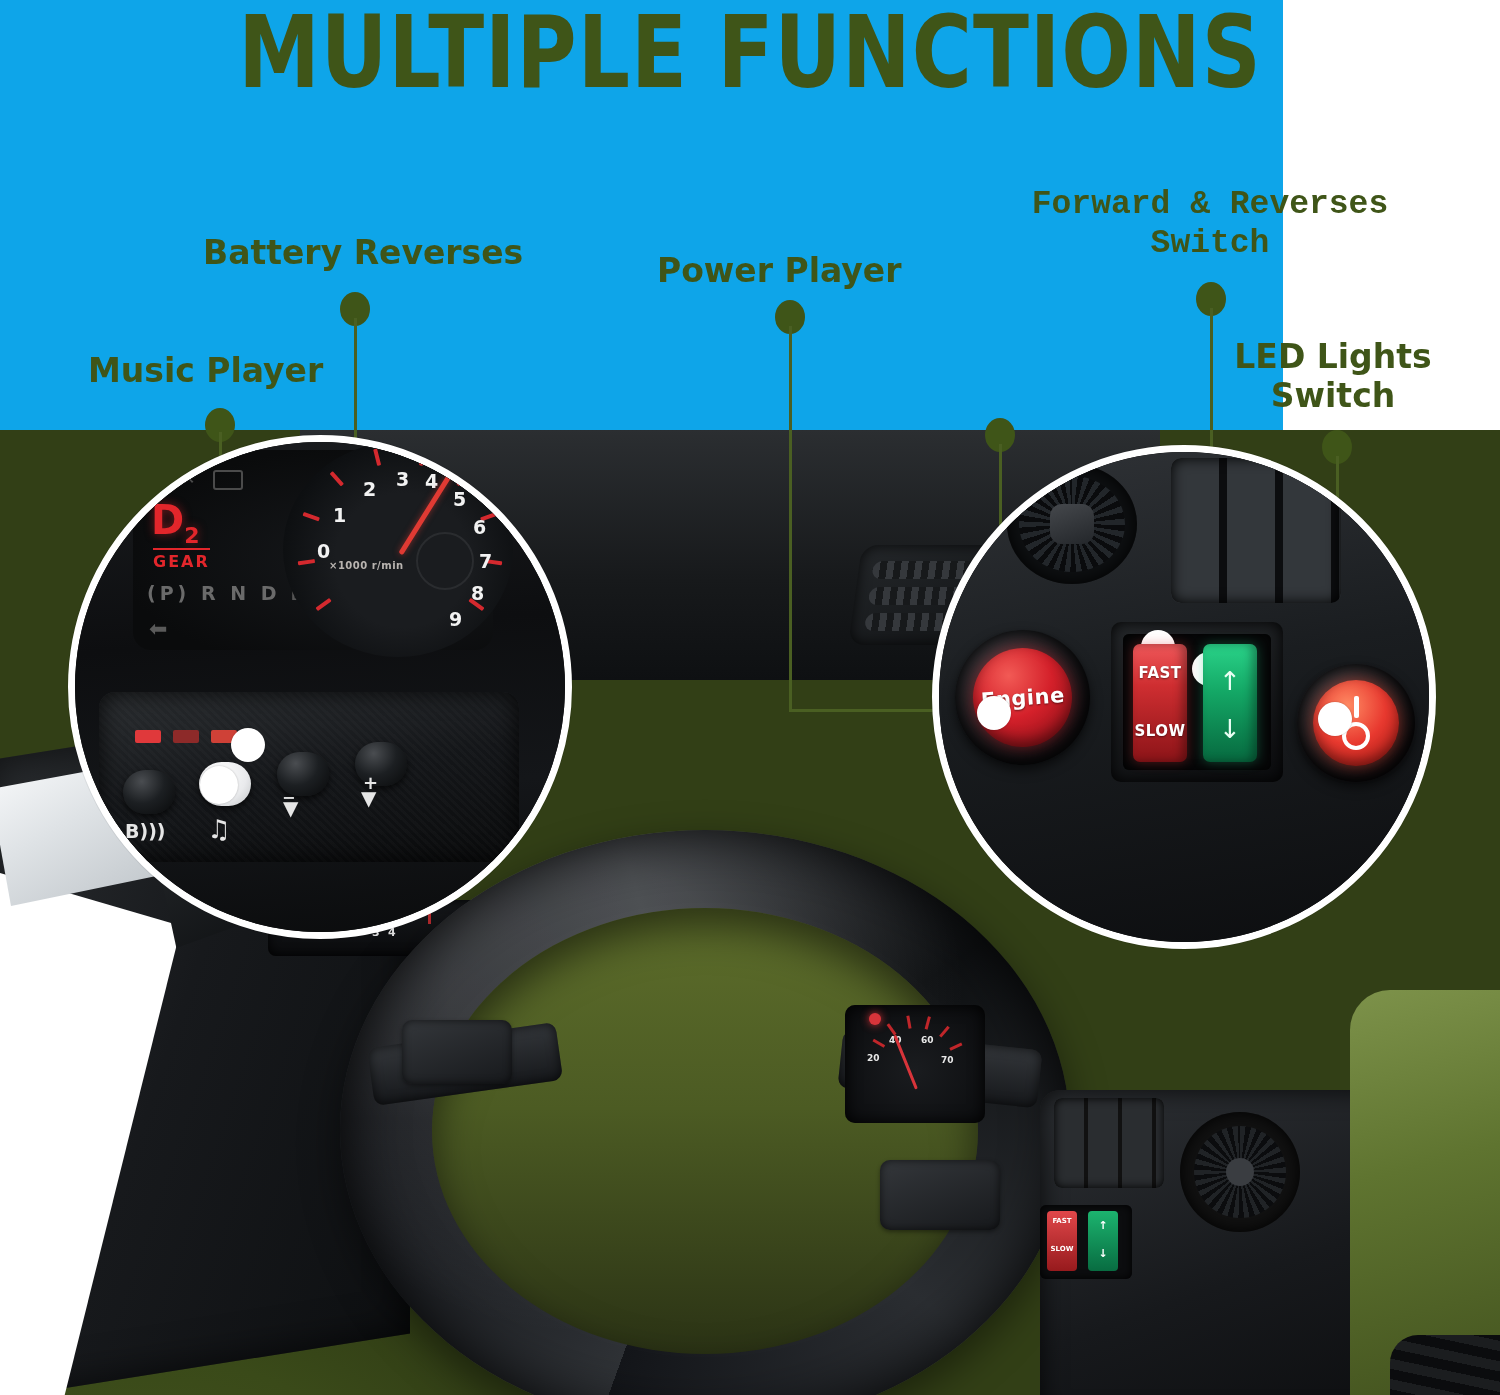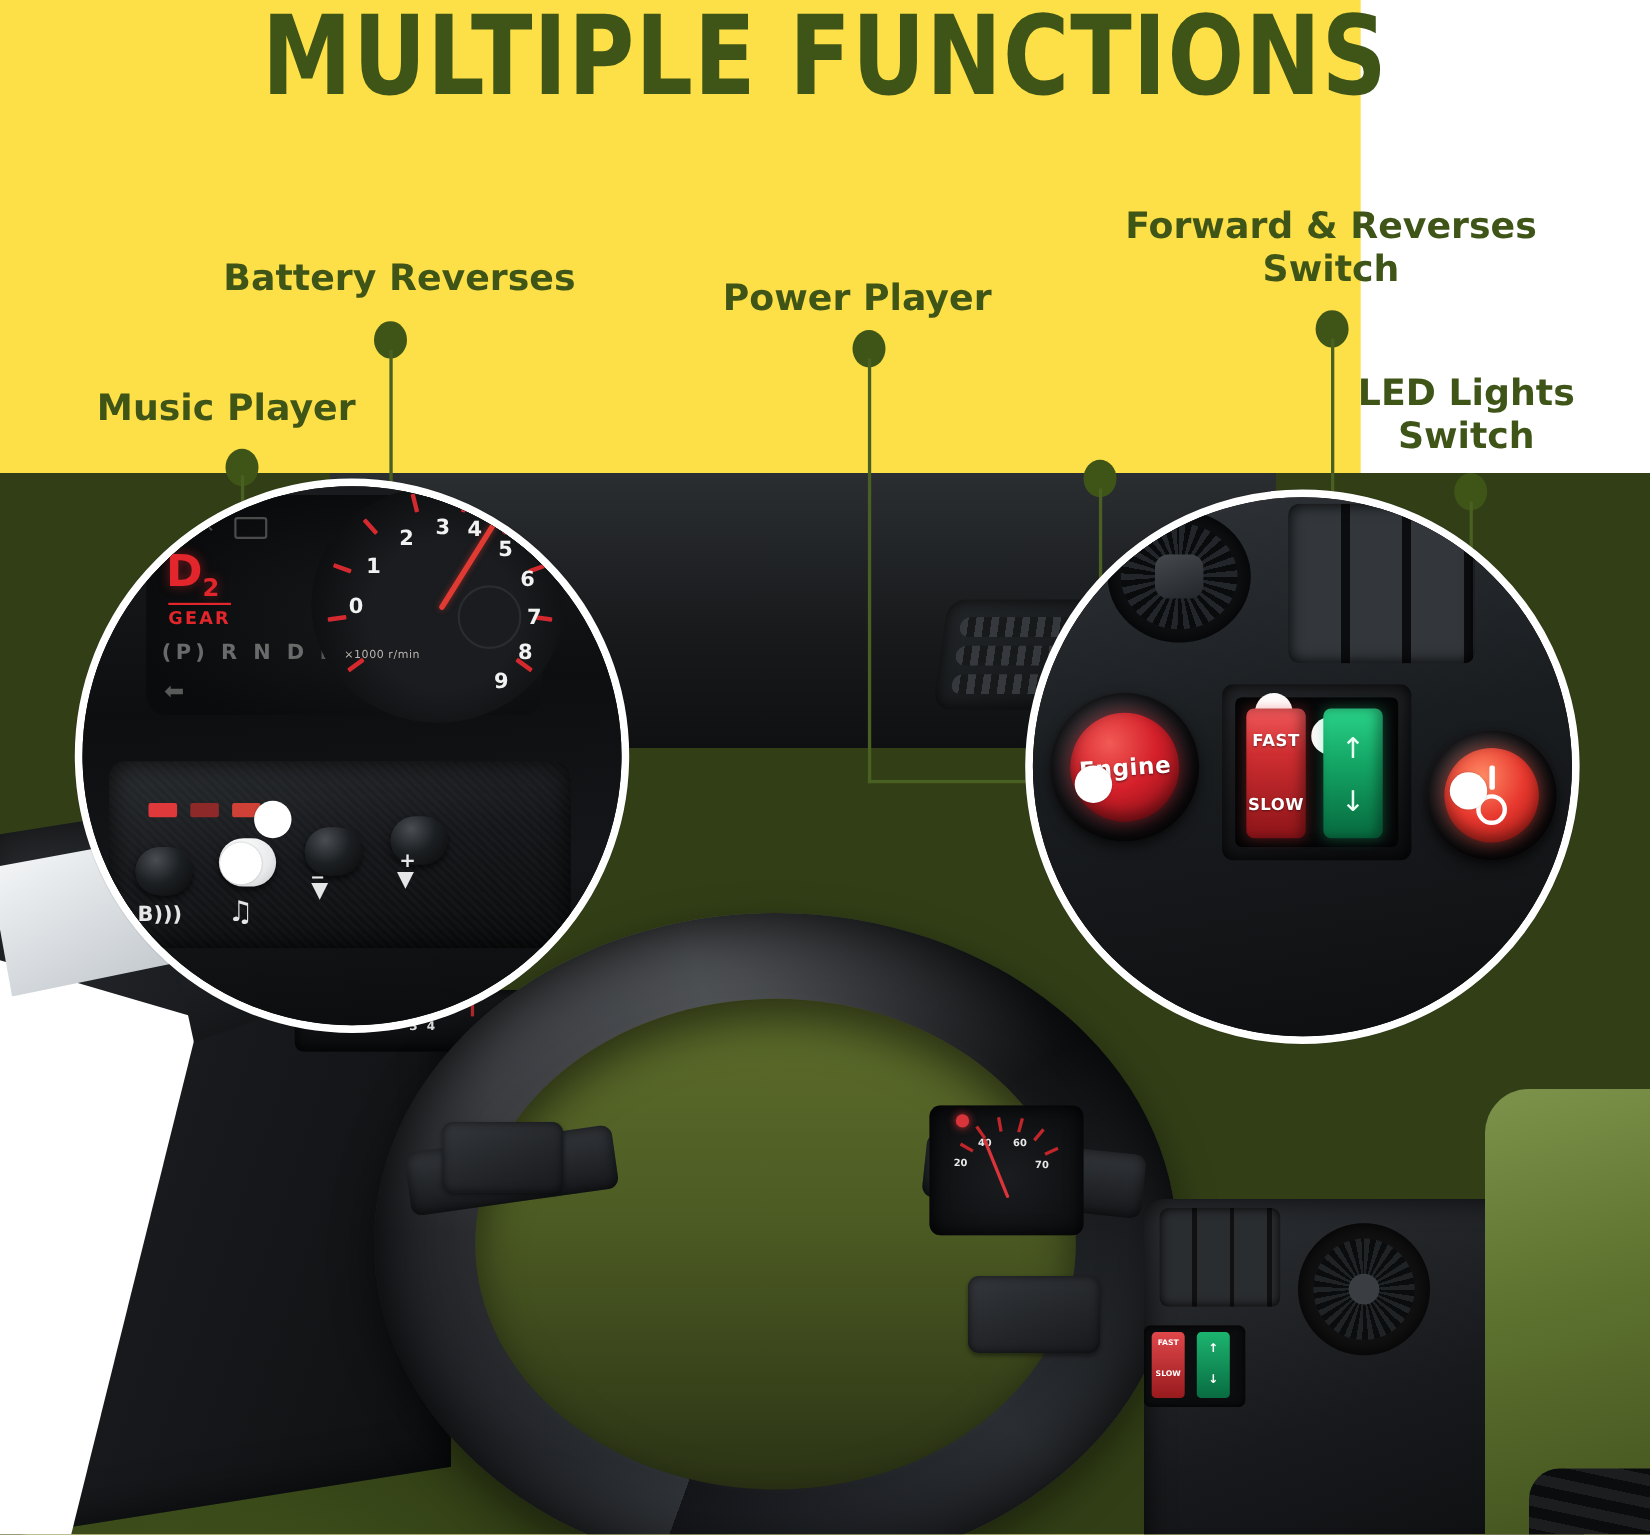--- a/index.html
+++ b/index.html
@@ -1,20 +1,20 @@
 <!DOCTYPE html>
 <html><head>
 <meta charset="utf-8">
 <style>
   html,body{margin:0;padding:0;background:#fff;}
   body{width:1500px;height:1395px;position:relative;overflow:hidden;
        font-family:"DejaVu Sans","Liberation Sans",sans-serif;}
 
   
-  #canvas{position:absolute;inset:0;width:1237px;height:1395px;background:#fde047;}
+  #canvas{position:absolute;inset:0;width:1237px;height:1395px;background:#0ea5e9;padding-left:46px;}
 
   
   .title{position:absolute;left:0;top:-6px;width:1500px;text-align:center;
          font-size:82px;font-weight:700;letter-spacing:1px;color:#3f5518;
          font-family:"DejaVu Sans","Liberation Sans",sans-serif;
          transform:scaleY(1.22);transform-origin:top center;white-space:nowrap;}
 
   
   .lbl{position:absolute;color:#3f5518;font-size:33px;font-weight:700;
        line-height:1.18;letter-spacing:0px;white-space:pre;
@@ -165,22 +165,22 @@
      background:radial-gradient(ellipse at 70% 55%,#17191c 0%,#0a0b0c 75%);border-radius:0 0 18px 18px;}
   #tach{position:absolute;left:150px;top:-8px;width:230px;height:215px;border-radius:50%;
      background:radial-gradient(circle at 52% 55%,#1a1c1f 0 40%,#0d0f11 72%,#07080a 100%);}
   .ttick{position:absolute;left:50%;top:4px;width:4px;height:17px;background:#d4292e;
      transform-origin:50% 103px;border-radius:1px;}
   .tnum{position:absolute;color:#f2f2f2;font-size:19px;font-weight:700;
      font-family:"DejaVu Sans",sans-serif;}
   #tneedle{position:absolute;left:50%;top:20px;width:5px;height:92px;background:#e03a33;
      transform-origin:50% 100%;transform:rotate(32deg);border-radius:3px;
      box-shadow:0 0 6px rgba(224,58,51,.55);}
-  #tunit{position:absolute;left:30px;top:118px;color:#b9b4b0;font-size:10px;font-weight:400;
-     letter-spacing:.5px;margin-top:30px;}
+  #tunit{position:absolute;left:46px;top:118px;color:#b9b4b0;font-size:10px;font-weight:700;
+     letter-spacing:.5px;}
   #tcenter{position:absolute;left:58%;top:42%;width:54px;height:54px;border-radius:50%;
      border:2px solid #2a2c2f;}
   #gearBig{position:absolute;left:18px;top:52px;color:#e2262b;font-weight:800;
      font-size:40px;line-height:.9;text-shadow:0 0 10px rgba(226,38,43,.5);}
   #gearBig sub{font-size:22px;}
   #gearSub{position:absolute;left:20px;top:98px;color:#e2262b;font-size:16px;font-weight:800;
      letter-spacing:2px;border-top:2px solid #e2262b;padding-top:2px;}
   #prnd{position:absolute;left:14px;top:132px;color:#6a6a6a;font-size:19px;font-weight:700;
      letter-spacing:4px;}
   #prnd b{color:#e2262b;}
@@ -347,21 +347,21 @@
 
   <div class="dot" style="left:1196px;top:282px;width:30px;height:34px"></div>
   <div class="ln lnv" style="left:1210px;top:308px;height:360px"></div>
 
   <div class="dot" style="left:1322px;top:430px;width:30px;height:34px"></div>
   <div class="ln lnv" style="left:1336px;top:456px;height:260px"></div>
 
   <div class="lbl" style="left:88px;top:352px">Music Player</div>
   <div class="lbl" style="left:203px;top:234px">Battery Reverses</div>
   <div class="lbl" style="left:657px;top:252px">Power Player</div>
-  <div class="lbl ctr" style="left: 1000px; top: 186px; width: 420px; white-space: pre-line;">Forward &amp; Reverses
+  <div class="lbl ctr" style="left: 1000px; top: 186px; width: 420px; white-space: pre-line; font-family: Liberation Mono, monospace;">Forward &amp; Reverses
 Switch</div>
   <div class="lbl ctr" style="left: 1218px; top: 338px; width: 230px; white-space: pre-line;">LED Lights
 Switch</div>
 
   <div class="inset" id="insetL">
     <div class="bg"></div>
 
     <div id="clusterL">
       <div id="wrench">⚒</div>
       <div id="battIcon"></div>

